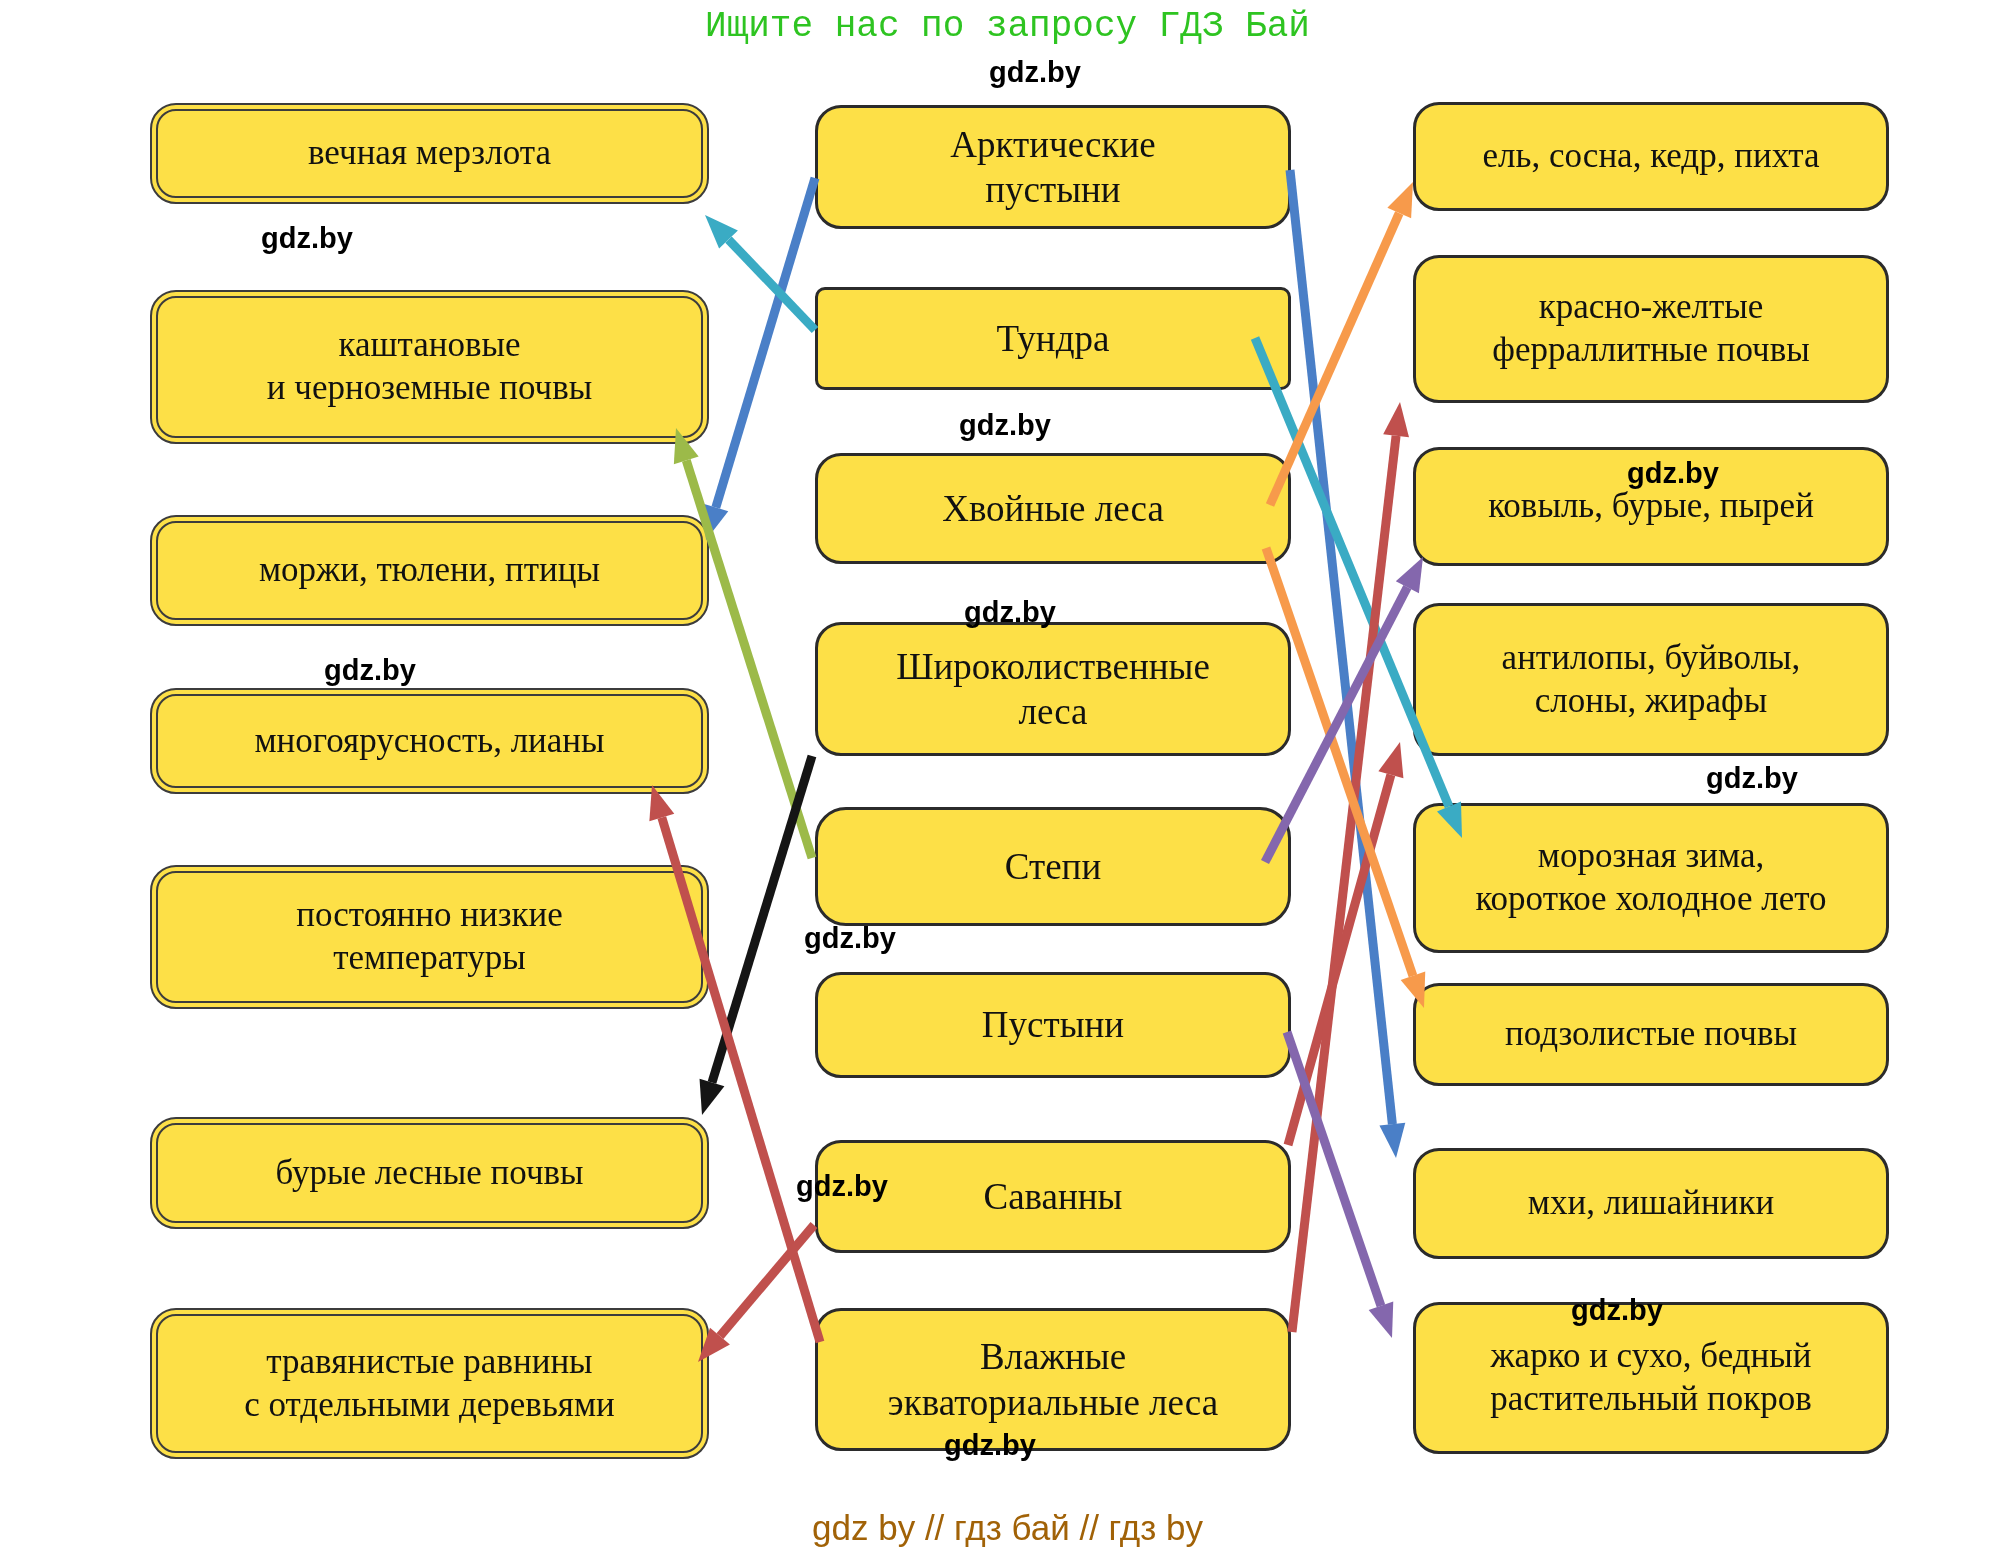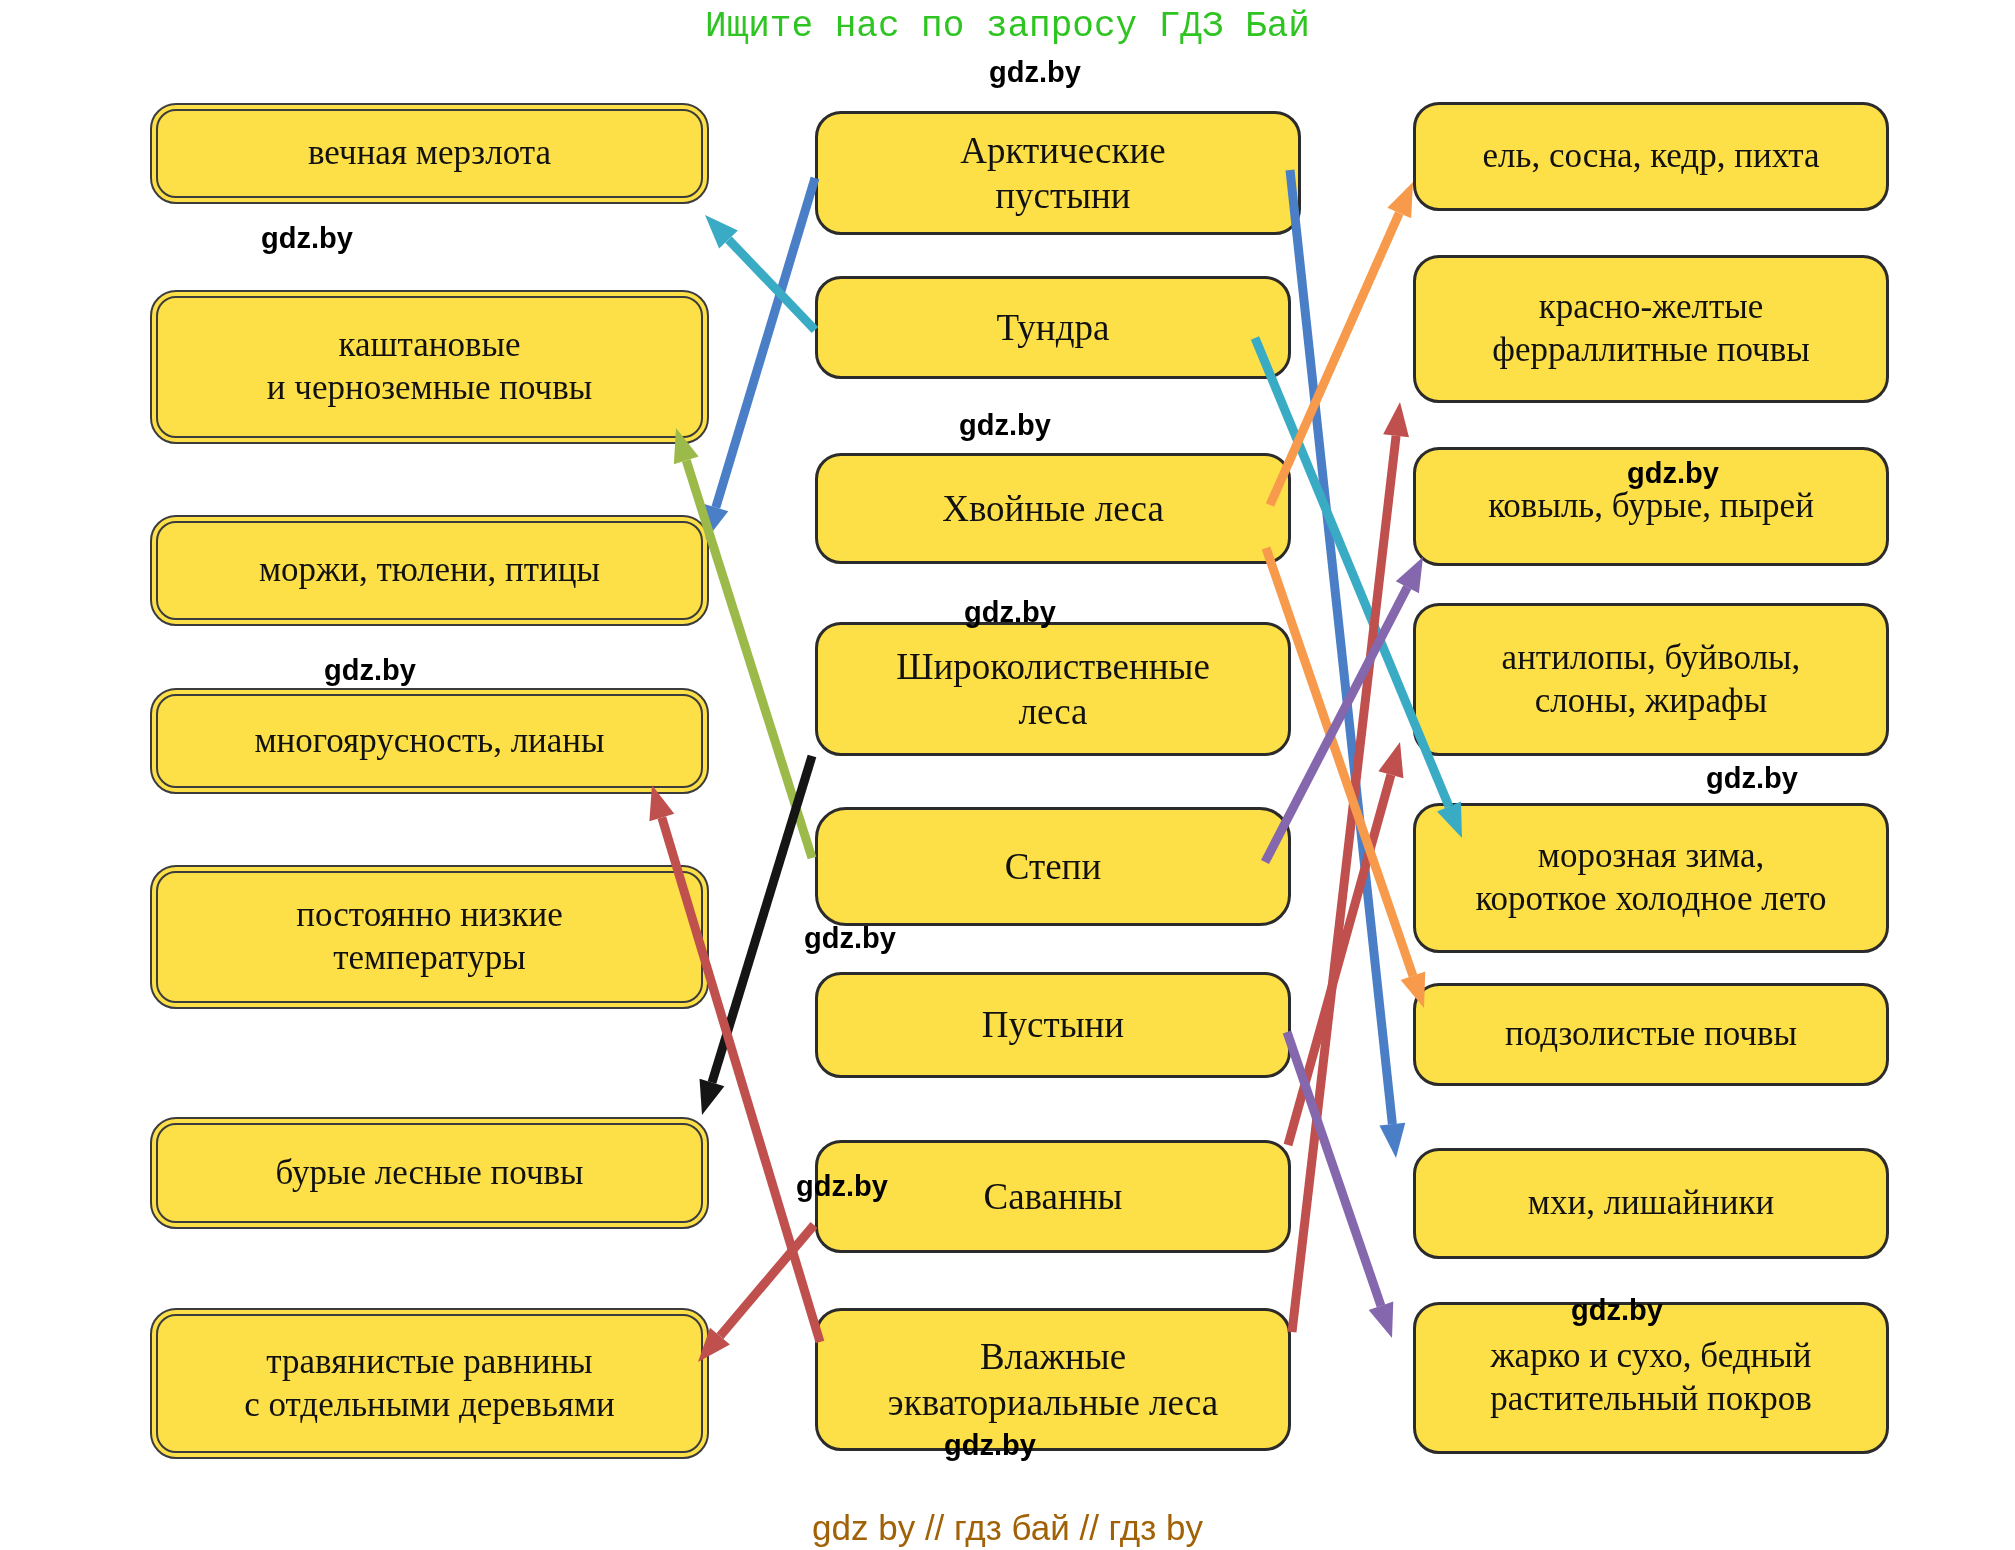--- a/index.html
+++ b/index.html
@@ -20,21 +20,21 @@
        border-radius:20px;pointer-events:none;}
   .colL{left:150px;width:555px;font-size:35px;}
   .colM{left:815px;width:470px;font-size:37px;}
   .colR{left:1413px;width:470px;font-size:35px;}
   
   #bL1{top:103px;height:97px;}  #bL2{top:290px;height:150px;}
   #bL3{top:515px;height:107px;} #bL4{top:688px;height:102px;}
   #bL5{top:865px;height:140px;} #bL6{top:1117px;height:108px;}
   #bL7{top:1308px;height:147px;}
   
-  #bM1{top:111px;height:118px;padding-left:10px;} #bM2{top:276px;height:97px;}
+  #bM1{top:105px;height:118px;} #bM2{top:287px;height:97px;border-radius:10px;}
   #bM3{top:453px;height:105px;} #bM4{top:622px;height:128px;}
   #bM5{top:807px;height:113px;border-radius:31px;} #bM6{top:972px;height:100px;}
   #bM7{top:1140px;height:107px;}#bM8{top:1308px;height:137px;}
   
   #bR1{top:102px;height:103px;} #bR2{top:255px;height:142px;}
   #bR3{top:447px;height:113px;} #bR4{top:603px;height:147px;}
   #bR5{top:803px;height:144px;} #bR6{top:983px;height:97px;}
   #bR7{top:1148px;height:105px;}#bR8{top:1302px;height:146px;}
   
   #wTop{left:1035px;top:72px;}  #w1{left:307px;top:238px;}

